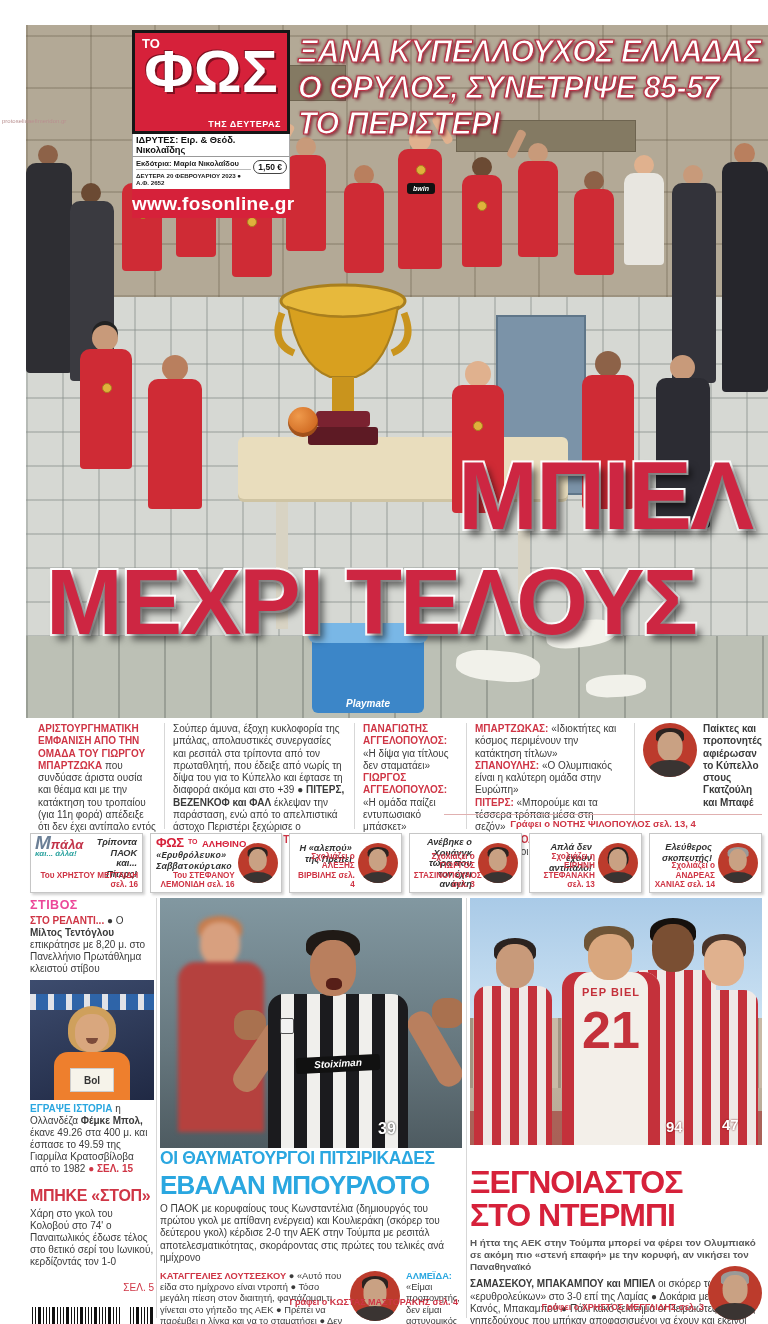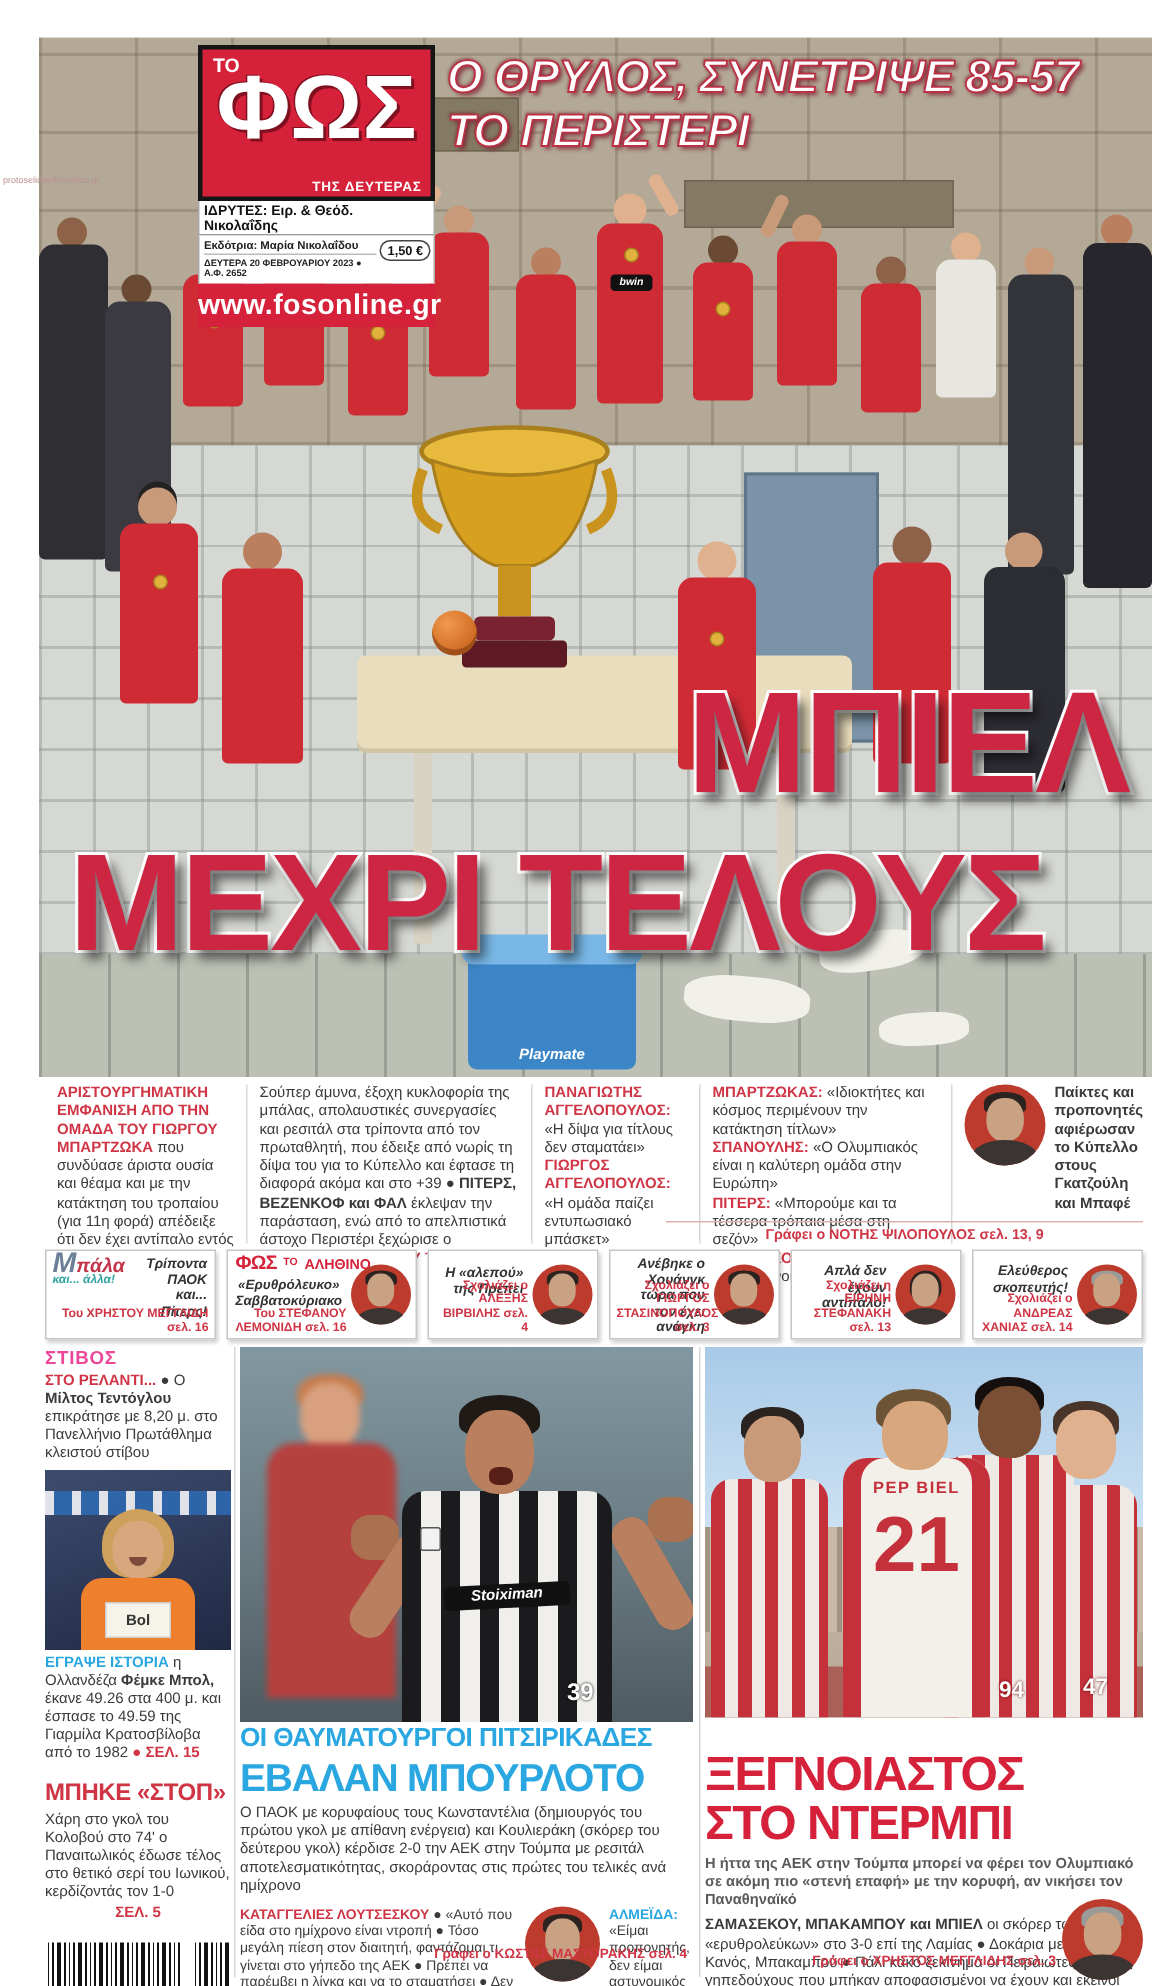--- a/index.html
+++ b/index.html
@@ -90,38 +90,38 @@
   .colbox .pt{position:absolute;right:3px;top:50%;transform:translateY(-50%);width:40px;height:40px;}
   #colbox-1 .ttl,#colbox-1 .byl{padding-right:0;right:4px;text-align:right;}
   .logo-mpala{position:absolute;left:4px;top:4px;width:52px;line-height:9px;}
   .logo-mpala .m1{font-size:19px;font-weight:bold;color:#6b7f96;font-style:italic;}
   .logo-mpala .m2{font-size:13px;font-weight:bold;color:#c2344a;font-style:italic;}
   .logo-mpala .m3{display:block;font-size:8px;color:#2fa4a0;font-style:italic;font-weight:bold;}
   .logo-fos{line-height:10px;margin-bottom:2px;}
   .logo-fos .f1{color:#d6213a;font-weight:bold;font-size:13px;letter-spacing:-.5px;}
   .logo-fos .f2{color:#d6213a;font-weight:bold;font-size:7px;vertical-align:top;}
   .logo-fos .f3{color:#d6213a;font-weight:bold;font-size:9.5px;}
-  #colbox-2 .ttl{text-align:center;padding-right:44px;font-size:9px;}
+  #colbox-2 .ttl{text-align:left;padding-right:44px;font-size:9px;font-family:Liberation Mono, monospace;}
 
   
   .vdiv{position:absolute;width:1px;background:#d7d7d7;}
   #left-col{position:absolute;left:30px;top:898px;width:124px;}
   #athl-head{color:#ec4899;font-weight:bold;font-size:12.5px;letter-spacing:.5px;}
   .small-txt{font-size:10px;line-height:12px;color:#3a3a3a;margin-top:3px;}
   #bol-photo{position:relative;width:124px;height:120px;margin-top:5px;overflow:hidden;background:linear-gradient(160deg,#3d4c6e,#202944);}
   #bol-band{position:absolute;left:0;top:14px;right:0;height:16px;background:#2e6bb5;
      background-image:repeating-linear-gradient(90deg,#fff 0 6px,transparent 6px 18px);opacity:.85;}
   #bol-hair{position:absolute;left:38px;top:26px;width:48px;height:46px;background:#cfa05c;border-radius:50% 50% 40% 40%;}
   #bol-head{position:absolute;left:45px;top:34px;width:34px;height:38px;background:#d9a77e;border-radius:45%;}
   #bol-smile{position:absolute;left:56px;top:58px;width:12px;height:6px;border-radius:0 0 10px 10px;background:#7c4b3a;}
   #bol-torso{position:absolute;left:24px;top:72px;width:76px;height:48px;background:#ee7f2d;border-radius:14px 14px 0 0;}
   #bol-bib{position:absolute;left:40px;top:88px;width:44px;height:24px;background:#f6f3ea;border:1px solid #ccc;
      font-size:10px;font-weight:bold;color:#333;text-align:center;line-height:24px;}
   #stop-head{color:#cf3545;font-weight:bold;font-size:16px;letter-spacing:-.3px;margin-top:12px;}
-  .selr{color:#cf3545;font-weight:bold;text-align:center;font-size:10px;margin-top:2px;}
+  .selr{color:#cf3545;font-weight:normal;text-align:right;font-size:10px;margin-top:14px;}
   #barcode{position:relative;margin-top:14px;height:62px;}
   .bars{position:absolute;top:0;height:46px;background:repeating-linear-gradient(90deg,#111 0 1px,#fff 1px 3px,#111 3px 4px,#fff 4px 6px,#111 6px 9px,#fff 9px 11px,#111 11px 12px,#fff 12px 14px);}
   #bars-main{left:2px;width:88px;}
   #bars-addon{left:100px;width:24px;}
 
   
   #mid-col{position:absolute;left:160px;top:898px;width:302px;height:426px;}
   #paok-photo{position:relative;width:302px;height:250px;overflow:hidden;background:linear-gradient(180deg,#8298a1 0%,#66777e 60%,#4e5b61 100%);}
   .blurred{filter:blur(2px);}
   #aek-fig{position:absolute;left:18px;top:24px;width:86px;height:210px;}
@@ -308,20 +308,21 @@
     <div class="mast-row" id="founders" data-name="founders-line">ΙΔΡΥΤΕΣ: Ειρ. &amp; Θεόδ. Νικολαΐδης</div>
     <div class="mast-row" id="pubwrap" data-name="publisher-block">
       <div id="publisher" data-name="publisher-line">Εκδότρια: Μαρία Νικολαΐδου</div>
       <div id="dateline" data-name="date-issue-line">ΔΕΥΤΕΡΑ 20 ΦΕΒΡΟΥΑΡΙΟΥ 2023 ● Α.Φ. 2652</div>
       <span id="price" data-name="price-badge">1,50 €</span>
     </div>
     <div id="web-strip" data-name="website-strip">www.fosonline.gr</div>
   </div>
 
   <div id="top-headline" data-name="top-headline">
+    <div data-name="top-headline-line1">ΞΑΝΑ ΚΥΠΕΛΛΟΥΧΟΣ ΕΛΛΑΔΑΣ</div>
     <div data-name="top-headline-line2">Ο ΘΡΥΛΟΣ, ΣΥΝΕΤΡΙΨΕ 85-57</div>
     <div data-name="top-headline-line3">ΤΟ ΠΕΡΙΣΤΕΡΙ</div>
   </div>
 
   <div class="overlay-line" id="overlay-1" data-name="main-title-line1">ΜΠΙΕΛ</div>
   <div class="overlay-line" id="overlay-2" data-name="main-title-line2">ΜΕΧΡΙ ΤΕΛΟΥΣ</div>
 
   <div id="summary" data-name="summary-strip">
     <div class="sum-col" style="flex:0 0 134px;" data-name="summary-col-1">
       <span class="red-lead" data-name="summary-lead">ΑΡΙΣΤΟΥΡΓΗΜΑΤΙΚΗ ΕΜΦΑΝΙΣΗ ΑΠΟ ΤΗΝ ΟΜΑΔΑ ΤΟΥ ΓΙΩΡΓΟΥ ΜΠΑΡΤΖΩΚΑ </span><span data-name="summary-text">που συνδύασε άριστα ουσία και θέαμα και με την κατάκτηση του τροπαίου (για 11η φορά) απέδειξε ότι δεν έχει αντίπαλο εντός συνόρων</span>
@@ -340,21 +341,21 @@
       <span class="qname" data-name="quote-name">ΠΑΠΑΝΙΚΟΛΑΟΥ: </span><span data-name="quote-text">«Είμαστε πεινασμένοι, θέλουμε κι άλλα»</span>
     </div>
     <div class="sum-col" id="sum-5" style="flex:1;" data-name="summary-col-5">
       <span class="pt" style="width:54px;height:54px;" data-name="columnist-portrait">
           <span class="ph-hair"></span>
           <span class="ph-hd"></span>
           <span class="ph-sh"></span>
         </span>
       <span class="bold" style="flex:1;" data-name="summary-dedication">Παίκτες και προπονητές αφιέρωσαν το Κύπελλο στους Γκατζούλη και Μπαφέ</span>
     </div>
-    <div id="sum-byline" data-name="summary-byline">Γράφει ο ΝΟΤΗΣ ΨΙΛΟΠΟΥΛΟΣ σελ. 13, 9</div>
+    <div id="sum-byline" data-name="summary-byline">Γράφει ο ΝΟΤΗΣ ΨΙΛΟΠΟΥΛΟΣ σελ. 13, 4</div>
   </div>
 
   <div id="colstrip" data-name="columnist-strip">
     <div class="colbox" id="colbox-1" data-name="columnist-box-mpala">
       <span class="logo-mpala" data-name="mpala-logo"><span class="m1">Μ</span><span class="m2">πάλα</span><span class="m3">και... άλλα!</span></span>
       <div class="ttl" style="padding-left:54px;" data-name="column-title">Τρίποντα ΠΑΟΚ και... Πίτερς!</div>
       <div class="byl" data-name="column-byline">Του ΧΡΗΣΤΟΥ ΜΕΓΓΛΙΔΗ σελ. 16</div>
     </div>
     <div class="colbox" id="colbox-2" data-name="columnist-box-fos-alithino">
       <div class="logo-fos" data-name="fos-alithino-logo"><span class="f1">ΦΩΣ</span> <span class="f2">ΤΟ</span> <span class="f3">ΑΛΗΘΙΝΟ</span></div>

